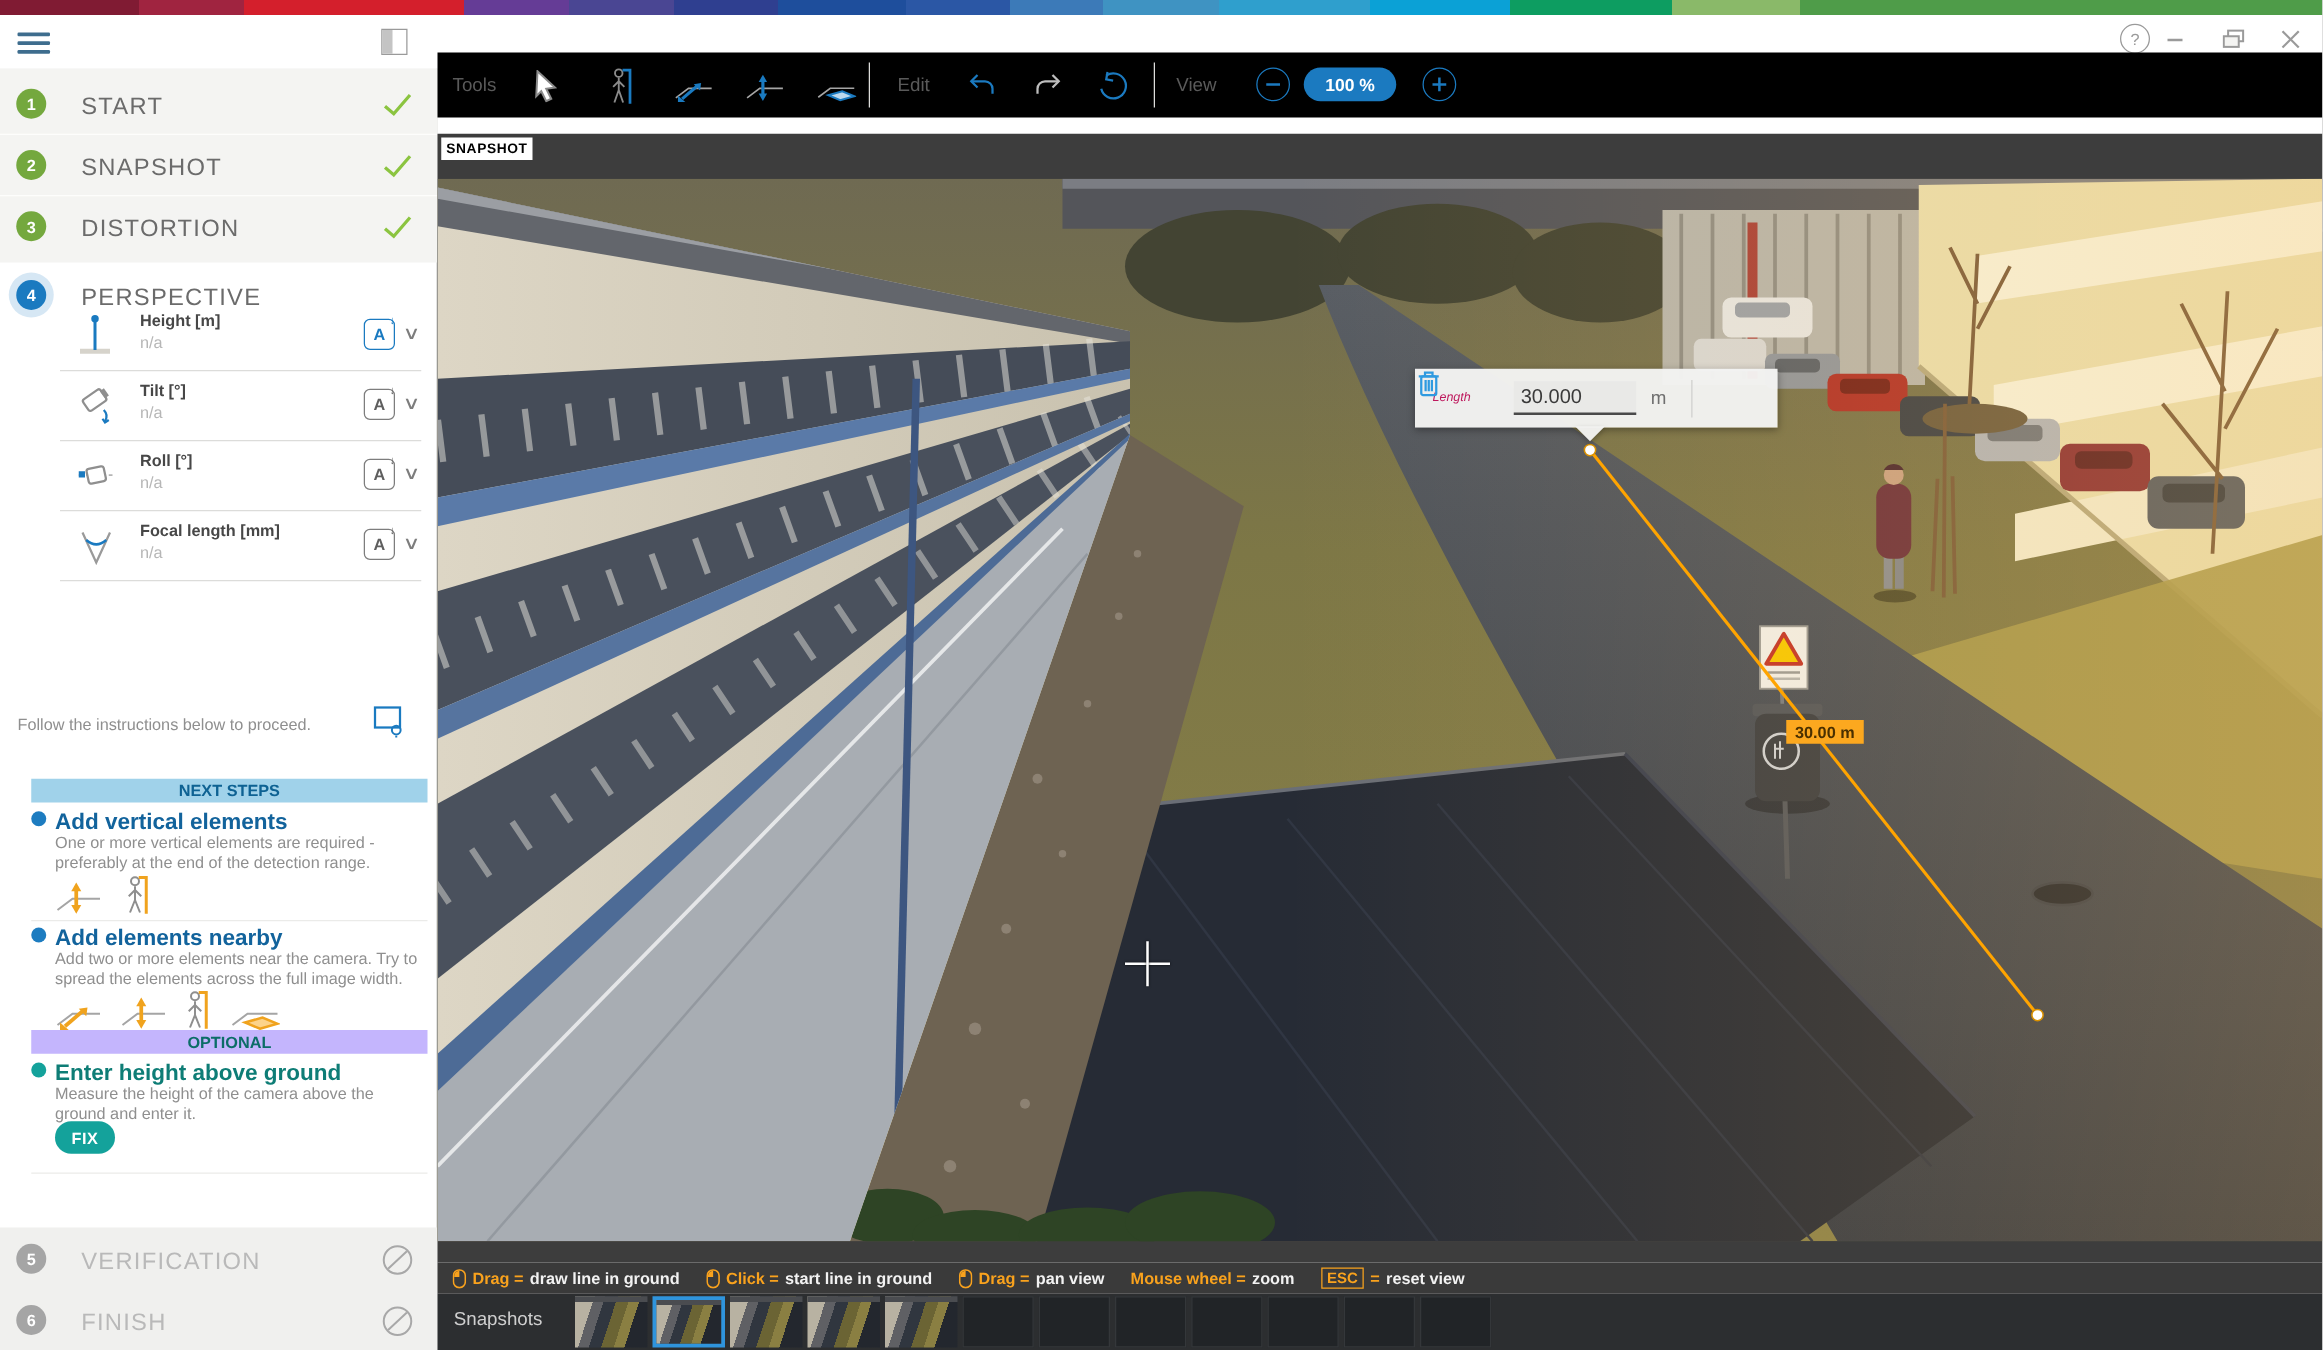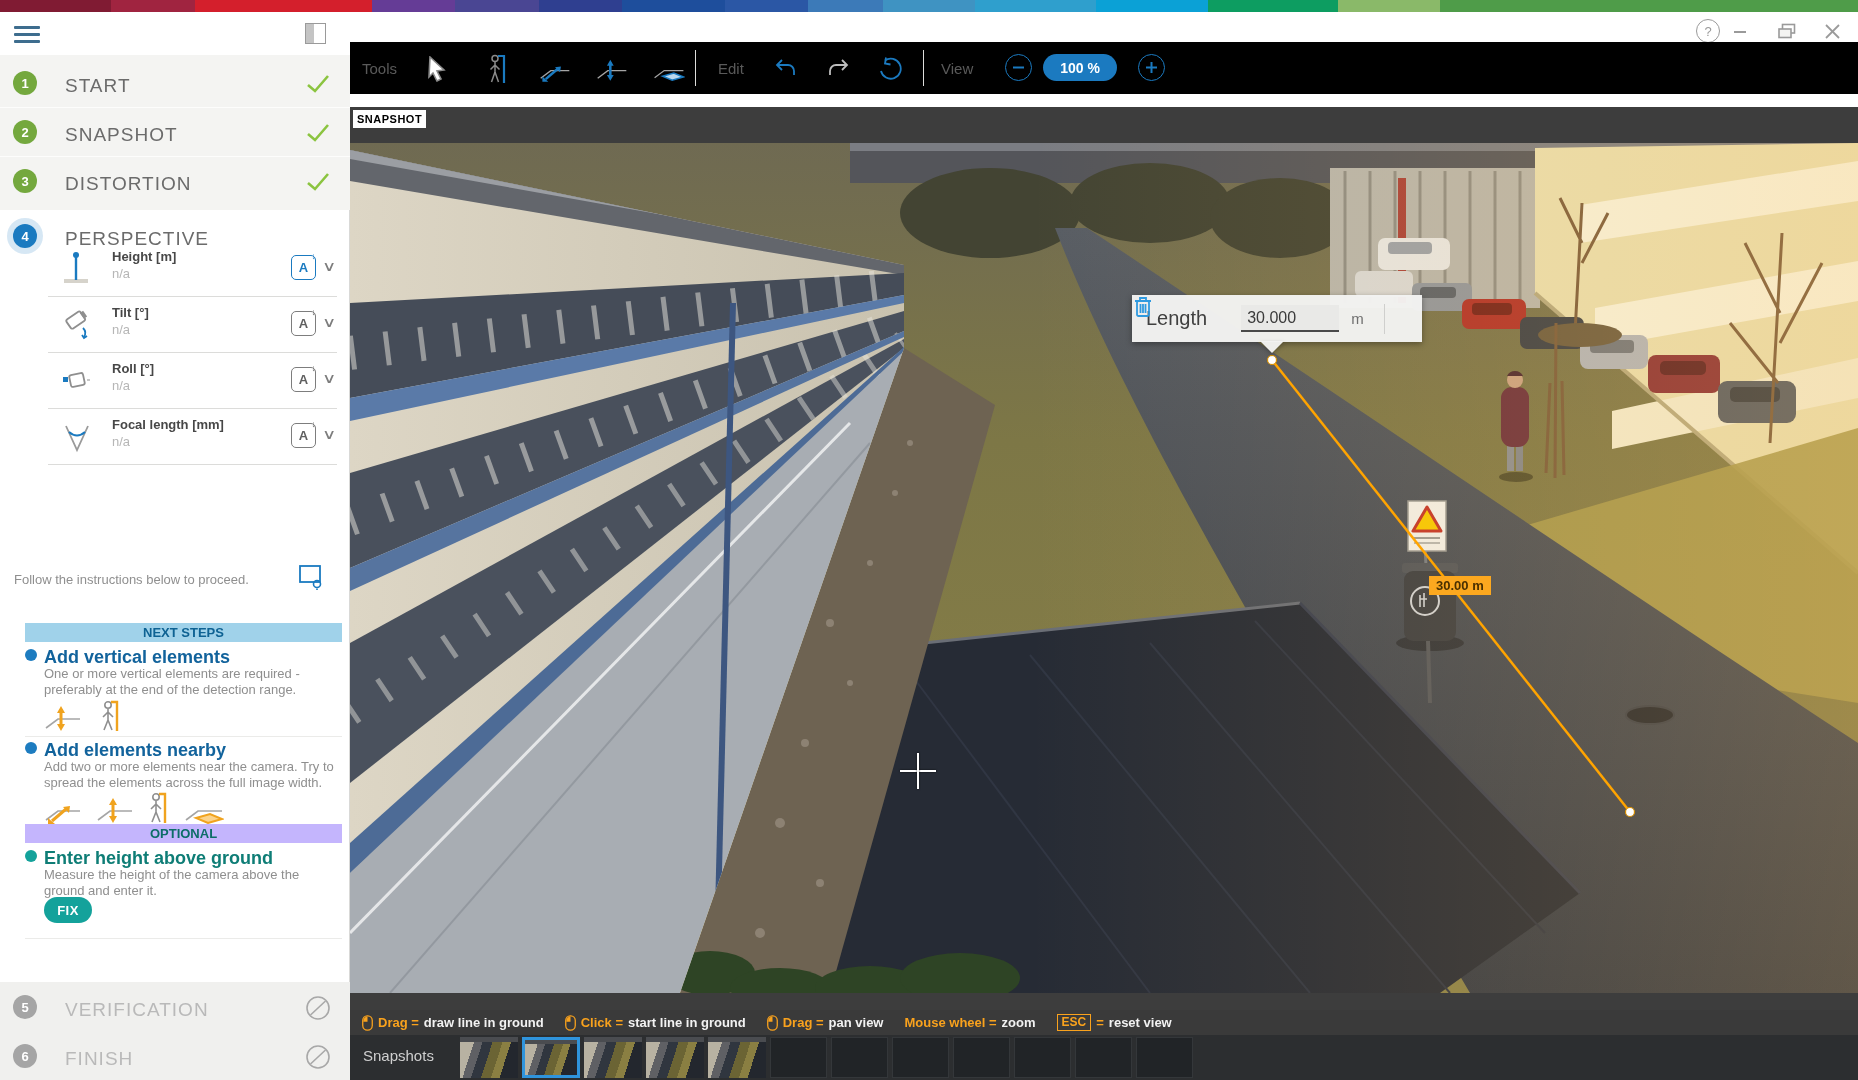--- a/index.html
+++ b/index.html
@@ -87,21 +87,21 @@
   
   .viewer{left:350px;top:107px;width:1508px;height:903px;background:#3d3d3d;overflow:hidden;}
   .snaplabel{position:absolute;left:3px;top:3px;background:#fff;color:#000;font-size:11px;font-weight:bold;
     letter-spacing:.5px;padding:3px 4px;}
   .photo{position:absolute;left:0;top:36px;width:1508px;height:850px;}
   .photo svg{position:absolute;left:0;top:0;}
 
   
   .mtip{position:absolute;left:782px;top:152px;width:290px;height:47px;background:rgba(243,243,242,.97);
     box-shadow:0 2px 6px rgba(0,0,0,.35);display:flex;align-items:center;padding:0 14px;box-sizing:border-box;}
-  .mtip .lbl{font-size:20px;color:#404040;}
+  .mtip .lbl{font-size:10px;color:#be185d;font-style:italic;}
   .mtip input{width:86px;height:25px;margin-left:34px;background:#e9e9e7;border:none;
     border-bottom:2px solid #4a4a4a;font-size:16px;color:#3a3a3a;padding:0 6px;
     font-family:"Liberation Sans",sans-serif;}
   .mtip .unit{font-size:15px;color:#6f6f6f;margin-left:12px;}
   .mtip .vdiv{width:1px;height:30px;background:#cfcfcd;margin-left:20px;}
   .mtip .trash{margin-left:16px;cursor:pointer;display:flex;}
   .mtip-arrow{position:absolute;left:910px;top:198px;width:0;height:0;
     border-left:12px solid transparent;border-right:12px solid transparent;
     border-top:12px solid rgba(243,243,242,.97);filter:drop-shadow(0 2px 2px rgba(0,0,0,.25));}
   .mlabel{position:absolute;left:1079px;top:433px;background:#fca81f;color:#4a3000;

